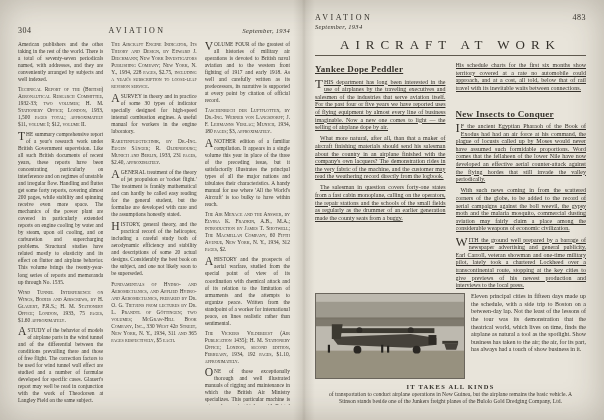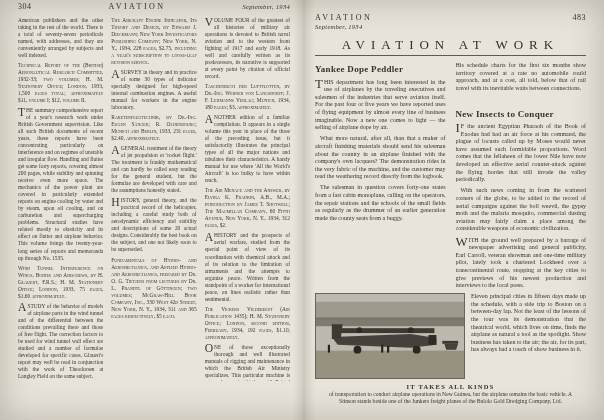--- a/index.html
+++ b/index.html
@@ -9,21 +9,21 @@
   }
   .spread{
     position:relative;width:604px;height:420px;background:#e8e4da;
     box-shadow:inset 0 0 34px rgba(60,50,35,.28);display:flex;
   }
   .gutter{
     position:absolute;left:293px;top:0;width:22px;height:420px;pointer-events:none;
     background:linear-gradient(90deg,rgba(50,40,25,0) 0%,rgba(50,40,25,.10) 40%,rgba(50,40,25,.17) 50%,rgba(50,40,25,.10) 60%,rgba(50,40,25,0) 100%);
   }
   .page{width:302px;height:420px;box-sizing:border-box;position:relative;}
-  .page.left{padding:2px 12px 12px 18px;}
+  .page.left{padding:26px 12px 12px 18px;}
   .page.right{padding:13px 18px 12px 13px;}
 
   .runhead{display:flex;justify-content:space-between;align-items:baseline;margin-bottom:6px;}
   .folio{font-size:8px;letter-spacing:.5px;}
   .jname{font-size:8px;letter-spacing:2.5px;font-family:Liberation Serif, serif;}
   .idate{font-size:6.5px;font-style:italic;letter-spacing:.3px;}
   .stack{line-height:1.25;}
   .stack .jname{display:block;}
   .stack .idate{display:block;}
 
@@ -32,21 +32,21 @@
   .bcol{flex:1 1 0;font-size:5.4px;line-height:1.3;text-align:justify;overflow:hidden;color:#3a362f;}
   .bcol p{margin:0 0 3px;}
   .entry{font-variant:small-caps;}
   .rev::first-letter,.dc::first-letter{
     float:left;font-size:215%;line-height:.78;padding:.5px 1px 0 0;
   }
 
   
   .rp-title{text-align:center;font-size:13px;letter-spacing:6px;margin:1px 0 2px;font-weight:400;white-space:nowrap;}
   .rp-rule{border:none;border-top:1px solid #5f594e;margin:2px 0 6px;}
-  .rp-cols{display:flex;gap:10px;height:228px;overflow:hidden;}
+  .rp-cols{display:flex;gap:10px;height:228px;overflow:hidden;text-decoration:underline;}
   .acol{flex:1 1 0;font-size:6px;line-height:1.27;text-align:justify;overflow:hidden;color:#36322b;}
   .acol p{margin:0 0 3.5px;}
   .acol p.ind{text-indent:5px;}
   .art-h{font-size:9px;font-weight:bold;margin:2px 0 3px;letter-spacing:.3px;}
   .art-h.sub{margin-top:16px;}
 
   .rp-bottom{display:flex;gap:6px;height:86px;margin-top:3px;}
   .photo{flex:0 0 150px;width:150px;height:86px;border:1px solid #6a655c;box-sizing:border-box;background:#b7b3aa;overflow:hidden;}
   .photo svg{display:block;width:100%;height:100%;}
   .tail{flex:1 1 auto;font-size:6px;line-height:1.27;text-align:justify;overflow:hidden;color:#36322b;}
@@ -96,21 +96,21 @@
 
   <div class="page right">
     <div class="runhead">
       <span class="stack">
         <span class="jname">AVIATION</span>
         <span class="idate">September, 1934</span>
       </span>
       <span class="folio">483</span>
     </div>
 
-    <div class="rp-title">AVIATION AT WORK</div>
+    <div class="rp-title">AIRCRAFT AT WORK</div>
     <hr class="rp-rule">
 
     <div class="rp-cols">
       <div class="acol">
         <div class="art-h">Yankee Dope Peddler</div>
         <p class="dc">THIS department has long been interested in the use of airplanes by the traveling executives and salesmen of the industries that serve aviation itself. For the past four or five years we have reported uses of flying equipment by almost every line of business imaginable. Now a new one comes to light — the selling of airplane dope by air.</p>
         <p class="ind">What more natural, after all, than that a maker of aircraft finishing materials should send his salesman about the country in an airplane finished with the company's own lacquers? The demonstration rides in the very fabric of the machine, and the customer may read the weathering record directly from the logbook.</p>
         <p class="ind">The salesman in question covers forty-one states from a fast cabin monoplane, calling on the operators, the repair stations and the schools of the small fields as regularly as the drummer of an earlier generation made the county seats from a buggy.</p>
       </div>
       <div class="acol">

